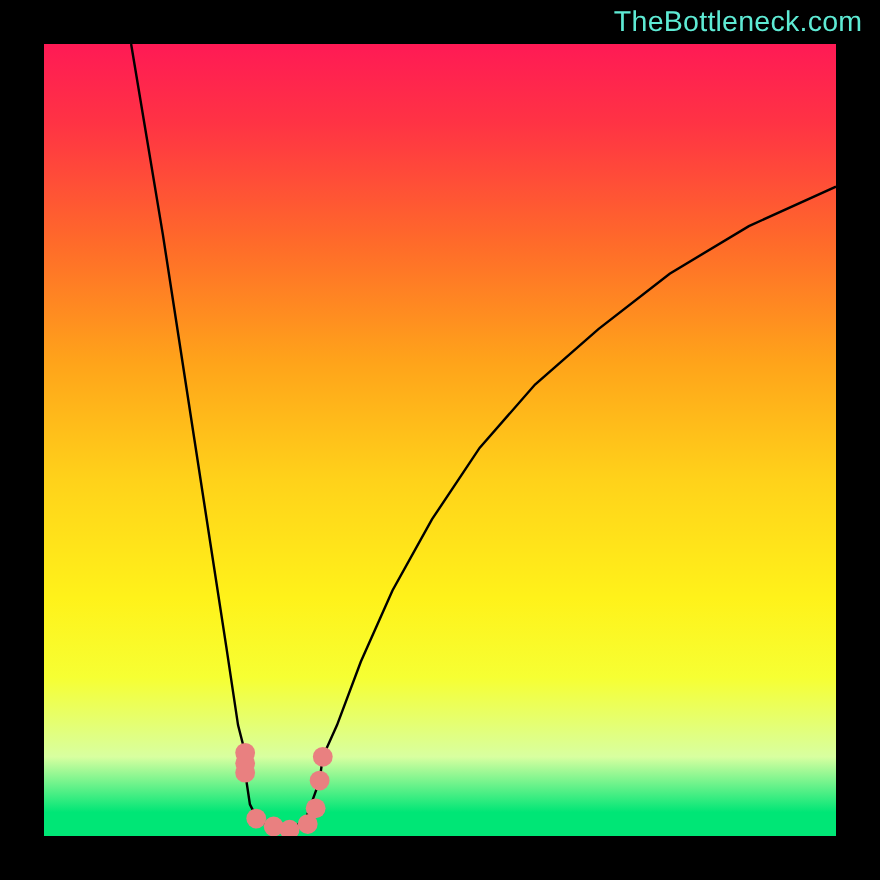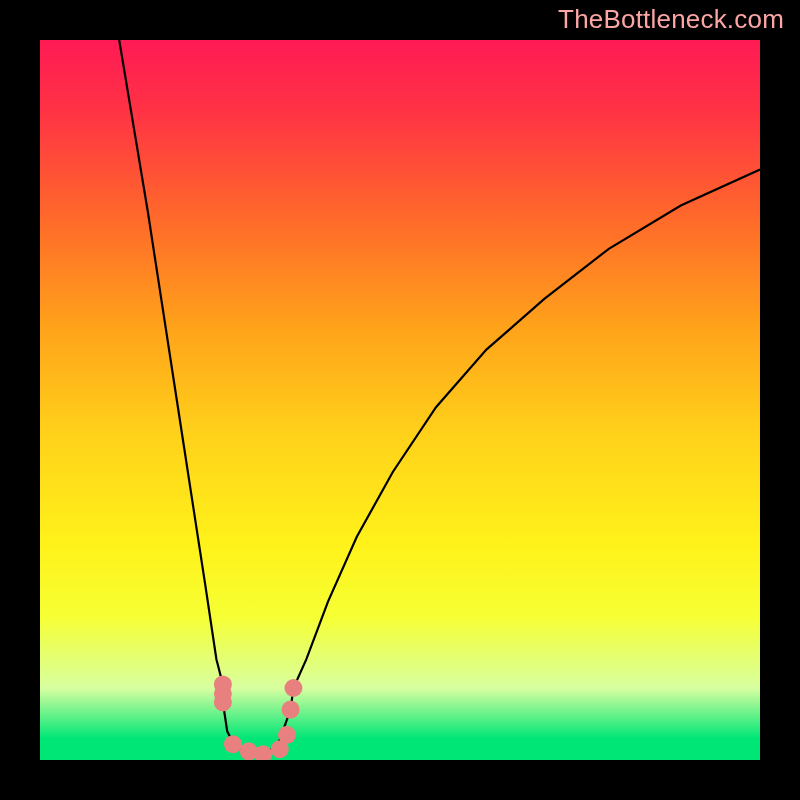--- a/index.html
+++ b/index.html
@@ -44,21 +44,21 @@
       #f6ff33 80%,
       #d8ffa0 90%,
       #00e676 97%,
       #00e676 100%
     );
   }
   .attribution {
     position: absolute;
     top: 4px;
     right: 16px;
-    color: #fca5a5;
+    color: #5eead4;
     font-size: 26px;
     font-weight: 500;
     letter-spacing: 0.2px;
   }
   svg.curves {
     position: absolute;
     left: 0;
     top: 0;
     width: 720px;
     height: 720px;

